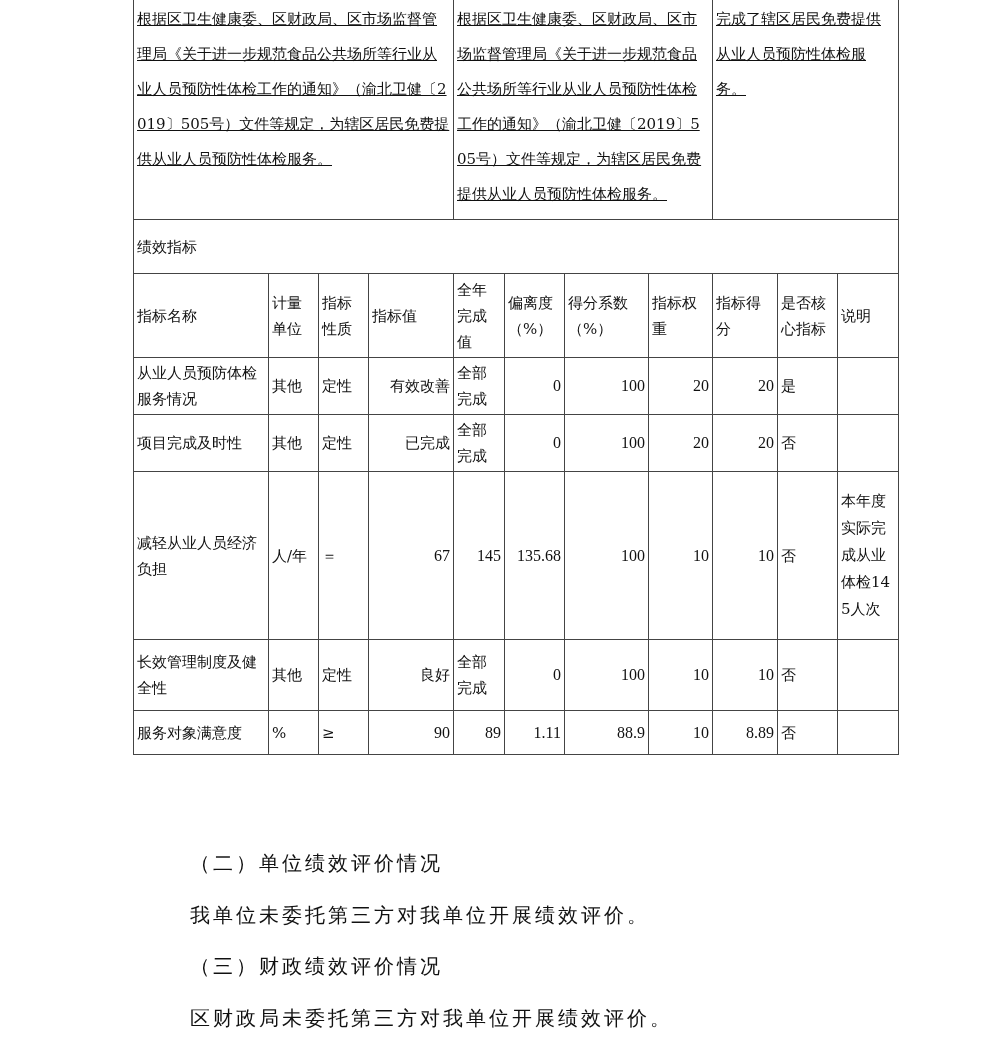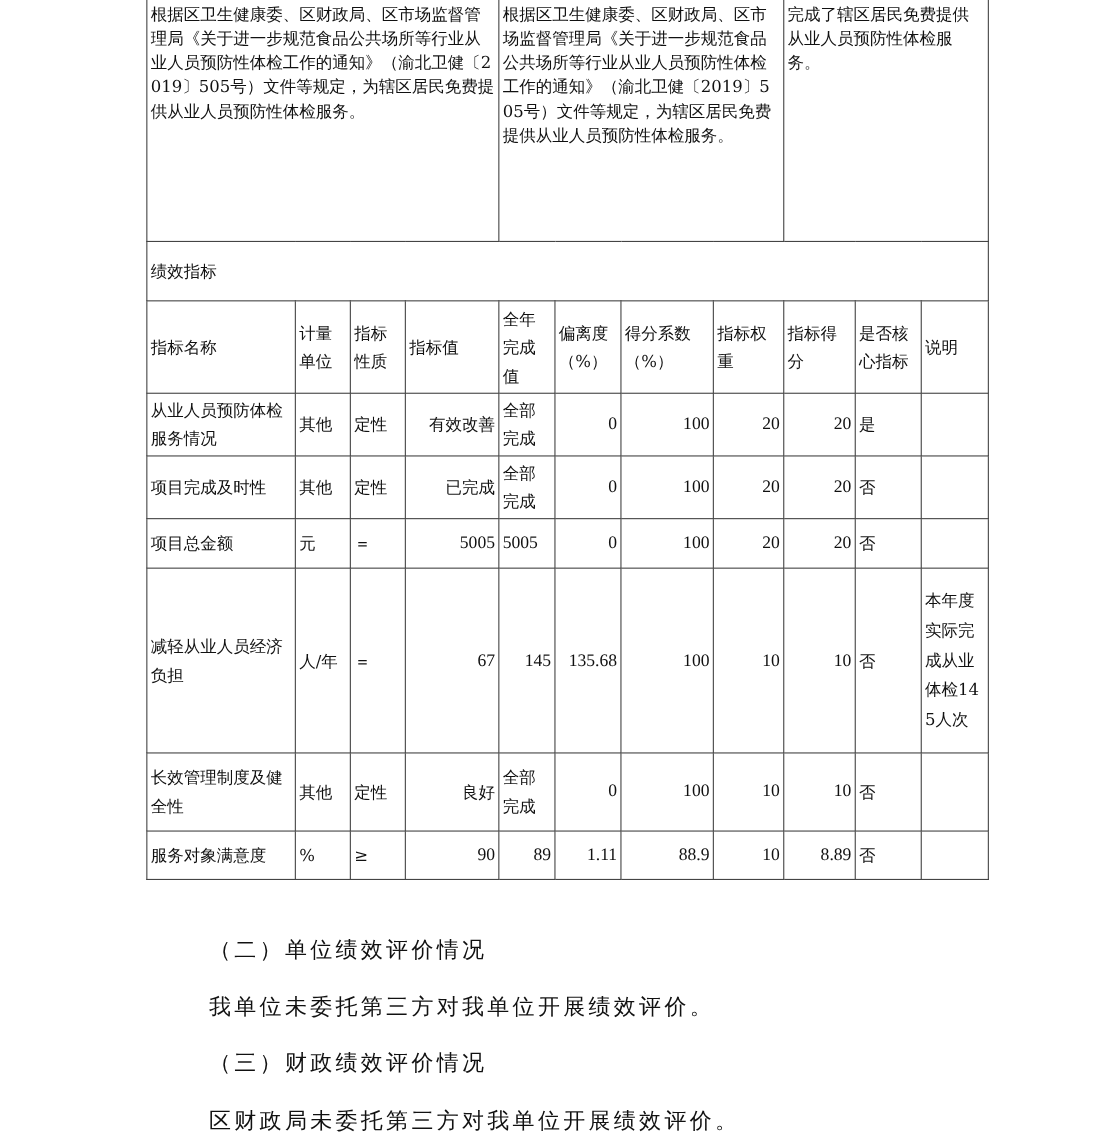--- a/index.html
+++ b/index.html
@@ -10,21 +10,21 @@
   }
   .tbl {
     position: absolute; left: 133px; top: -1px;
     border-collapse: collapse; table-layout: fixed;
     font-size: 15px; line-height: 26px;
   }
   .tbl td {
     border: 1px solid #444; padding: 0 3px; vertical-align: middle;
     overflow: hidden; word-break: break-all;
   }
-  .tbl td.top { vertical-align: top; padding: 2px 3px; line-height: 22px; }
+  .tbl td.top { vertical-align: top; padding: 2px 3px; line-height: 35px; text-decoration: underline; }
   .tbl td.c { text-align: left; }
   .tbl td.r { text-align: right; }
   .tbl td.l { text-align: left; }
   .tbl .hdr td { line-height: 26px; }
   .num { font-family: "Liberation Serif", serif; font-size: 16px; }
   .section {
     position: absolute; left: 190px;
     font-size: 20px; letter-spacing: 3px;
   }
   .h2 { font-weight: normal; }
@@ -87,33 +87,20 @@
     <td class="l">定性</td>
     <td class="r">已完成</td>
     <td class="c">全部完成</td>
     <td class="r num">0</td>
     <td class="r num">100</td>
     <td class="r num">20</td>
     <td class="r num">20</td>
     <td class="l">否</td>
     <td class="l"></td>
   </tr>
-  <tr style="height:45px">
-    <td class="l">项目总金额</td>
-    <td class="l">元</td>
-    <td class="l">＝</td>
-    <td class="r num">5005</td>
-    <td class="l num">5005</td>
-    <td class="r num">0</td>
-    <td class="r num">100</td>
-    <td class="r num">20</td>
-    <td class="r num">20</td>
-    <td class="l">否</td>
-    <td class="l"></td>
-  </tr>
   <tr style="height:168px">
     <td class="l">减轻从业人员经济负担</td>
     <td class="l">人/年</td>
     <td class="l">＝</td>
     <td class="r num">67</td>
     <td class="r num">145</td>
     <td class="r num">135.68</td>
     <td class="r num">100</td>
     <td class="r num">10</td>
     <td class="r num">10</td>

